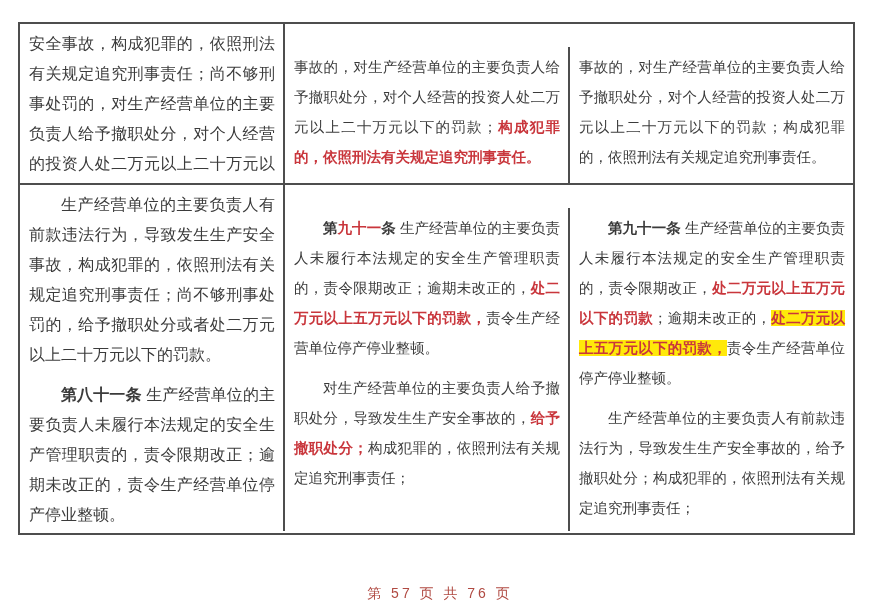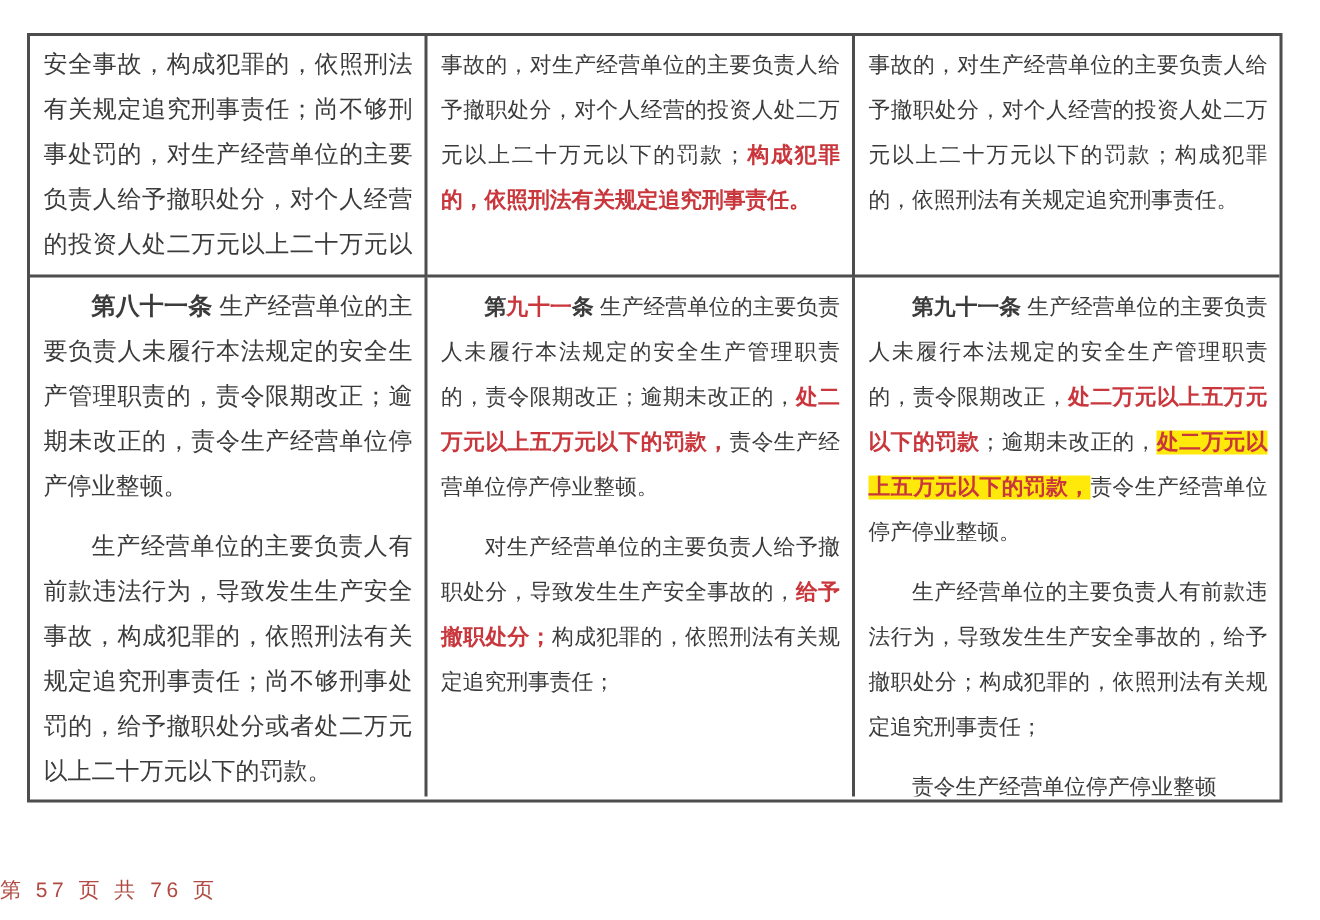--- a/index.html
+++ b/index.html
@@ -32,31 +32,31 @@
     padding:5px 8px 0 9px;
     overflow:hidden;
     line-height:30px;
     text-align:justify;
     text-justify:inter-ideograph;
   }
   .cell{border-right:2px solid var(--border);}
   .c3{border-right:none;}
   .r1{border-bottom:2px solid var(--border);}
   .c1{font-size:16px;}
-  .c2,.c3{font-size:14.5px;}
+  .c2,.c3{font-size:14.5px;margin-top:23px;}
   .cell p{margin:0 0 10px 0;}
   .r2 p{text-indent:2em;}
   .bold{font-weight:bold;}
   .red{color:var(--red);font-weight:bold;}
   .hl{background:var(--hl);}
   .footer{
     position:absolute;
     left:0; top:585px;
     width:100%;
-    text-align:left;
+    text-align:center;
     color:var(--footer-red);
     font-size:14px;
     letter-spacing:3px;
   }
 </style>
 </head>
 <body>
 
 <div class="tbl">
 
@@ -66,22 +66,22 @@
 
   <div class="cell r1 c2">
     <p><span>事故的，对生产经营单位的主要负责人给予撤职处分，对个人经营的投资人处二万元以上二十万元以下的罚款；</span><span class="red">构成犯罪的，依照刑法有关规定追究刑事责任。</span></p>
   </div>
 
   <div class="cell r1 c3">
     <p><span>事故的，对生产经营单位的主要负责人给予撤职处分，对个人经营的投资人处二万元以上二十万元以下的罚款；构成犯罪的，依照刑法有关规定追究刑事责任。</span></p>
   </div>
 
   <div class="cell r2 c1">
+    <p><span>生产经营单位的主要负责人有前款违法行为，导致发生生产安全事故，构成犯罪的，依照刑法有关规定追究刑事责任；尚不够刑事处罚的，给予撤职处分或者处二万元以上二十万元以下的罚款。</span></p>
     <p><span class="bold">第八十一条</span><span> 生产经营单位的主要负责人未履行本法规定的安全生产管理职责的，责令限期改正；逾期未改正的，责令生产经营单位停产停业整顿。</span></p>
-    <p><span>生产经营单位的主要负责人有前款违法行为，导致发生生产安全事故，构成犯罪的，依照刑法有关规定追究刑事责任；尚不够刑事处罚的，给予撤职处分或者处二万元以上二十万元以下的罚款。</span></p>
   </div>
 
   <div class="cell r2 c2">
     <p><span class="bold">第</span><span class="red">九十一</span><span class="bold">条</span><span> 生产经营单位的主要负责人未履行本法规定的安全生产管理职责的，责令限期改正；逾期未改正的，</span><span class="red">处二万元以上五万元以下的罚款，</span><span>责令生产经营单位停产停业整顿。</span></p>
     <p><span>对生产经营单位的主要负责人给予撤职处分，导致发生生产安全事故的，</span><span class="red">给予撤职处分；</span><span>构成犯罪的，依照刑法有关规定追究刑事责任；</span></p>
   </div>
 
   <div class="cell r2 c3">
     <p><span class="bold">第九十一条</span><span> 生产经营单位的主要负责人未履行本法规定的安全生产管理职责的，责令限期改正，</span><span class="red">处二万元以上五万元以下的罚款</span><span>；逾期未改正的，</span><span class="red hl">处二万元以上五万元以下的罚款，</span><span>责令生产经营单位停产停业整顿。</span></p>
     <p><span>生产经营单位的主要负责人有前款违法行为，导致发生生产安全事故的，给予撤职处分；构成犯罪的，依照刑法有关规定追究刑事责任；</span></p>

